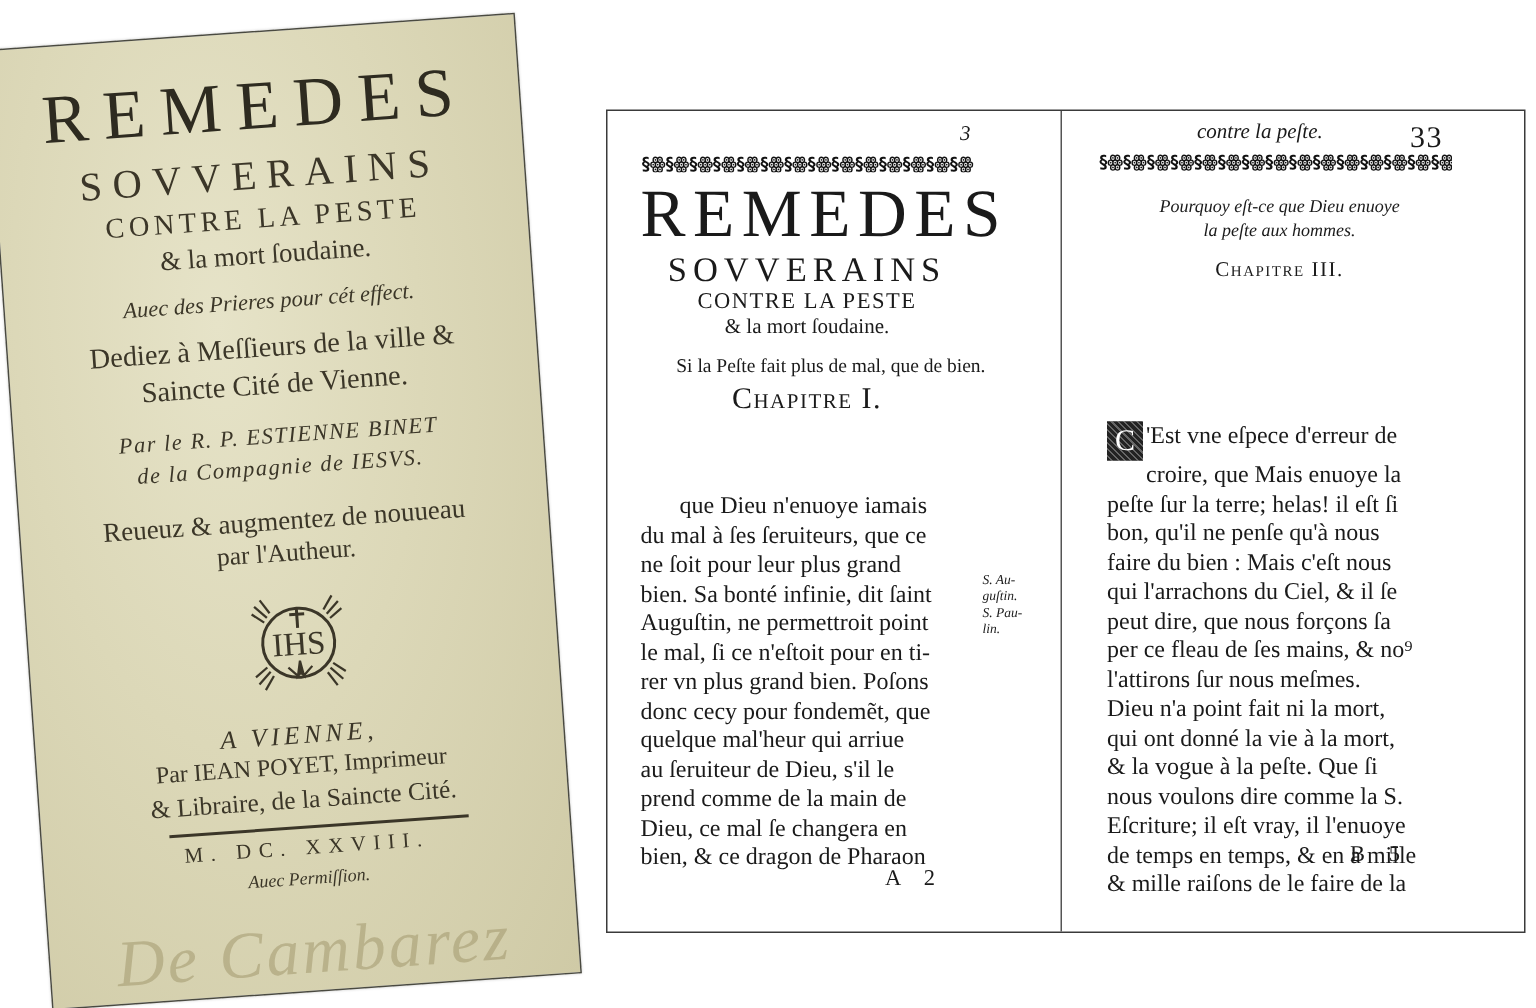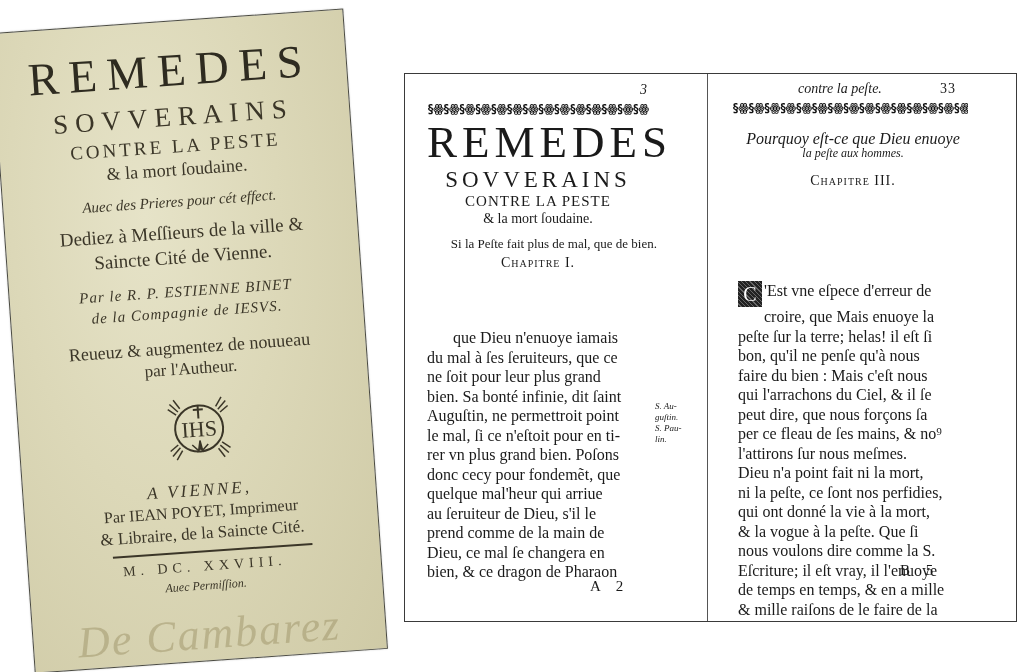--- a/index.html
+++ b/index.html
@@ -52,37 +52,37 @@
     font-family:"DejaVu Sans Mono", monospace; font-size:12px; font-weight:bold;
     letter-spacing:-1px; color:#111; white-space:nowrap; line-height:12px;
   }
   .pl-pagenum { position:absolute; left:235px; top:8px; font-size:14px; font-style:italic; }
   .pl-orn { left:22px; top:29px; width:222px; }
   .pl-remedes { position:absolute; left:22px; top:42px; width:222px; text-align:center; font-size:45px; letter-spacing:5px; }
   .pl-souv { position:absolute; left:22px; top:93px; width:222px; text-align:center; font-size:23px; letter-spacing:4px; }
   .pl-contre { position:absolute; left:22px; top:119px; width:222px; text-align:center; font-size:15px; letter-spacing:1px; }
   .pl-mort { position:absolute; left:22px; top:137px; width:222px; text-align:center; font-size:14px; }
   .pl-subtitle { position:absolute; left:22px; top:162px; width:230px; text-align:right; font-size:13px; }
-  .pl-chap { position:absolute; left:22px; top:181px; width:222px; text-align:center; font-size:14px; font-variant:small-caps; letter-spacing:1px; }
+  .pl-chap { position:absolute; left:22px; top:181px; width:222px; text-align:center; font-size:20px; font-variant:small-caps; letter-spacing:1px; }
 
   .body-text { position:absolute; font-size:16px; line-height:19.5px; white-space:nowrap;margin-top:48px; }
   .pl-body { left:22px; top:206px; }
   .pr-body { left:30px; top:159px; }
   .dropcap {
     display:inline-block; width:24px; height:26px; background:#222; color:#fff;
     font-size:20px; text-align:center; line-height:26px; vertical-align:top; margin-right:2px;
     background-image: repeating-linear-gradient(45deg, #222 0 2px, #666 2px 3px);
   }
-  .margin-note { position:absolute; left:250px; top:307px; font-size:9px; font-style:italic; line-height:11px;margin-top:20px; }
+  .margin-note { position:absolute; left:250px; top:307px; font-size:9px; font-style:italic; line-height:11px; }
   .pl-sig { position:absolute; left:185px; top:504px; font-size:15px; letter-spacing:6px; }
 
   .pr-running { position:absolute; left:90px; top:7px; font-size:14px; font-style:italic; }
-  .pr-pagenum { position:absolute; left:232px; top:7px; font-size:14px; letter-spacing:1px;font-family:Liberation Serif, serif; }
+  .pr-pagenum { position:absolute; left:232px; top:7px; font-size:20px; letter-spacing:1px;font-family:Liberation Serif, serif; }
   .pr-orn { left:24px; top:28px; width:236px; }
-  .pr-sub1 { position:absolute; left:20px; top:56px; width:250px; text-align:center; font-size:16px; font-style:italic; }
+  .pr-sub1 { position:absolute; left:20px; top:56px; width:250px; text-align:center; font-size:12px; font-style:italic; }
   .pr-sub2 { position:absolute; left:20px; top:72px; width:250px; text-align:center; font-size:12px; font-style:italic; }
   .pr-chap { position:absolute; left:20px; top:99px; width:250px; text-align:center; font-size:14px; font-variant:small-caps; letter-spacing:1px; }
   .pr-sig { position:absolute; left:192px; top:488px; font-size:15px; letter-spacing:6px; }
   .pr-body .line { display:block; }
   .pl-body .line { display:block; }
 </style>
 </head>
 <body>
 
 <div class="cover">
@@ -174,21 +174,20 @@
       <span class="line"><span class="dropcap">C</span><span>'Est vne eſpece d'erreur de</span></span>
       <span class="line" style="padding-left:26px">    croire, que Mais enuoye la</span>
       <span class="line">peſte ſur la terre; helas! il eſt ſi</span>
       <span class="line">bon, qu'il ne penſe qu'à nous</span>
       <span class="line">faire du bien : Mais c'eſt nous</span>
       <span class="line">qui l'arrachons du Ciel, &amp; il ſe</span>
       <span class="line">peut dire, que nous forçons ſa</span>
       <span class="line">per ce fleau de ſes mains, &amp; no⁹</span>
       <span class="line">l'attirons ſur nous meſmes.</span>
       <span class="line">Dieu n'a point fait ni la mort,</span>
-      <span class="line">ni la peſte, ce ſont nos perfidies,</span>
       <span class="line">qui ont donné la vie à la mort,</span>
       <span class="line">&amp; la vogue à la peſte. Que ſi</span>
       <span class="line">nous voulons dire comme la S.</span>
       <span class="line">Eſcriture; il eſt vray, il l'enuoye</span>
       <span class="line">de temps en temps, &amp; en a mille</span>
       <span class="line">&amp; mille raiſons de le faire de la</span>
     </div>
     <div class="pr-sig">B 5</div>
   </div>
 </div>

